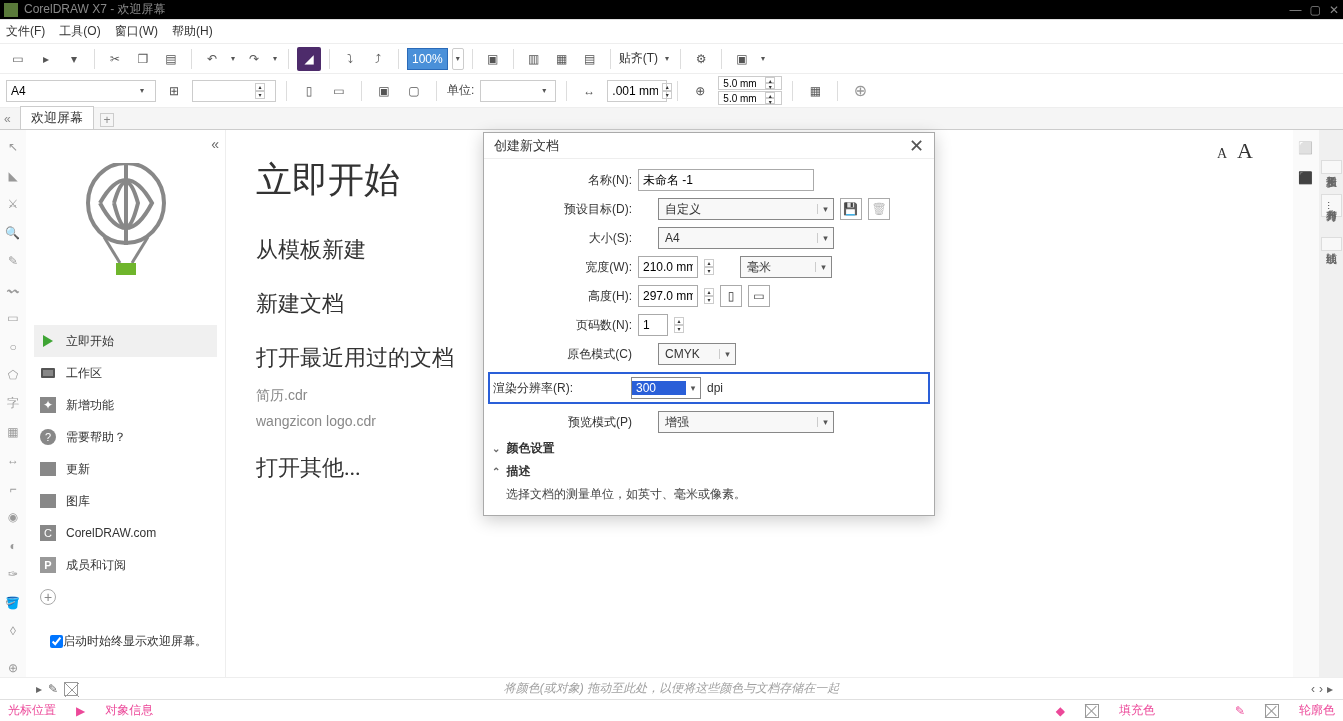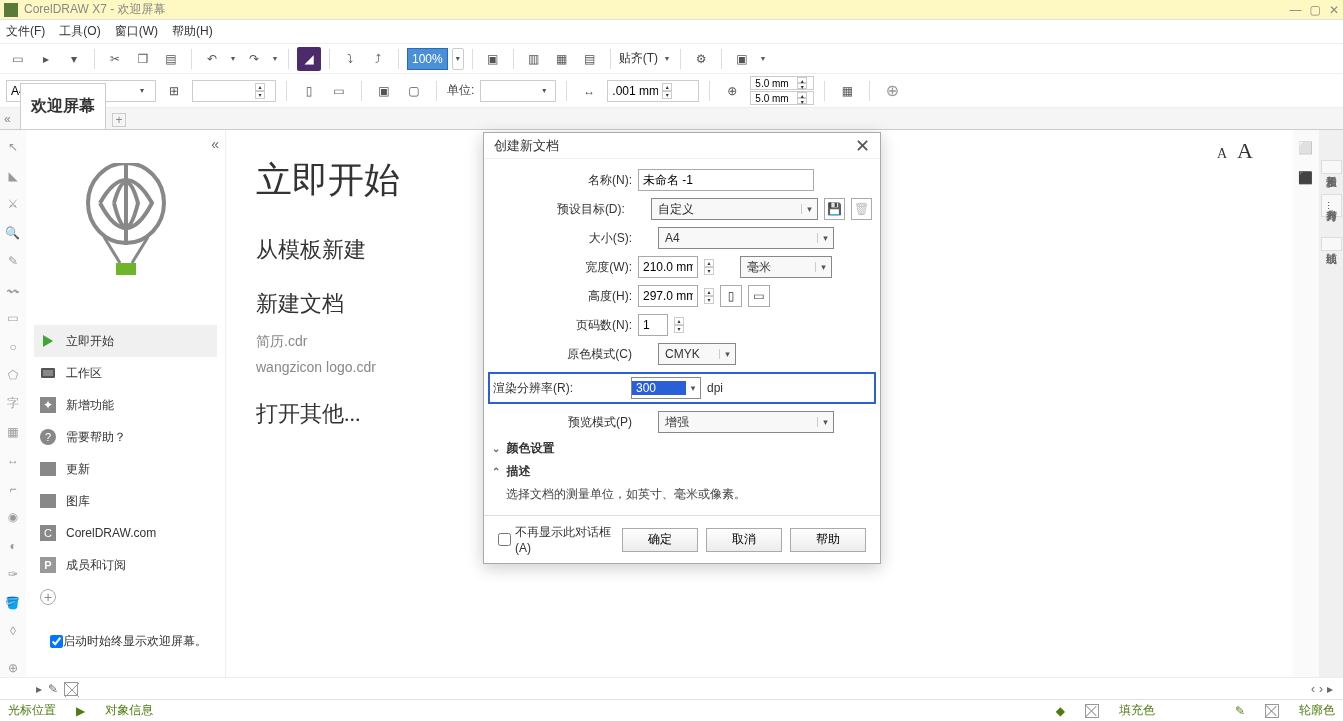--- a/index.html
+++ b/index.html
@@ -1,19 +1,19 @@
 <!DOCTYPE html>
 <html><head>
 <meta charset="utf-8">
 <style>
 * { box-sizing: border-box; margin: 0; padding: 0; font-family: "Microsoft YaHei", sans-serif; }
 body { width: 1343px; height: 721px; background: #fff; font-size: 12px; color: #333; overflow: hidden; position: relative; }
 
 
-.titlebar { height: 20px; background: #fef9c3; display: flex; align-items: center; padding: 0 4px; border-bottom: 1px solid #e0e0e0; }
+.titlebar { height: 20px; background: #000000; display: flex; align-items: center; padding: 0 4px; border-bottom: 1px solid #e0e0e0; }
 .titlebar .app-icon { width: 14px; height: 14px; background: #5a7a3a; margin-right: 6px; }
 .titlebar .title { color: #888; font-size: 12px; flex: 1; }
 .titlebar .win-ctrl { display: flex; gap: 8px; color: #888; }
 .titlebar .win-ctrl span { cursor: pointer; }
 
 
 .menubar { height: 24px; background: #fff; display: flex; align-items: center; padding: 0 6px; gap: 14px; border-bottom: 1px solid #eee; }
 .menubar span { cursor: pointer; }
 
 
@@ -26,21 +26,21 @@
 .zoom-box { background: #4a90d9; color: #fff; border: 1px solid #2a6ab8; padding: 0 4px; height: 22px; display: flex; align-items: center; }
 .spin { display: flex; flex-direction: column; }
 .spin span { width: 10px; height: 8px; font-size: 6px; line-height: 6px; text-align: center; border: 1px solid #ccc; cursor: pointer; }
 
 
 .propbar { height: 34px; display: flex; align-items: center; padding: 0 6px; gap: 6px; border-bottom: 1px solid #eee; }
 .propbar .lbl { font-size: 12px; color: #444; }
 
 
 .tabstrip { height: 22px; background: #f5f5f5; display: flex; align-items: flex-end; padding: 0 20px; border-bottom: 1px solid #ccc; position: relative; }
-.tab { background: #e8e8e8; border: 1px solid #ccc; border-bottom: none; padding: 12px 10px; font-size: 16px; margin-right: 2px; cursor: pointer; font-weight: bold; }
+.tab { background: #e8e8e8; border: 1px solid #ccc; border-bottom: none; padding: 2px 10px; font-size: 13px; margin-right: 2px; cursor: pointer; }
 .tab.active { background: #fff; }
 .tab-add { width: 14px; height: 14px; border: 1px solid #ccc; text-align: center; line-height: 12px; margin-left: 4px; cursor: pointer; margin-bottom:2px; color:#888; }
 
 
 .main { display: flex; height: calc(721px - 20px - 24px - 30px - 34px - 22px - 22px - 22px); position: relative; }
 .left-tools, .right-tools { width: 26px; background: #fafafa; display: flex; flex-direction: column; align-items: center; gap: 10px; padding-top: 8px; }
 .left-tools .tbtn, .right-tools .tbtn { width: 20px; height: 20px; color: #999; }
 
 
 .welcome { flex: 1; display: flex; background: #fff; position: relative; }
@@ -65,29 +65,29 @@
 .AA .big { font-size:22px; font-family:"Times New Roman",serif; }
 
 
 .palette-row { height: 22px; display:flex; align-items:center; padding: 0 6px; gap:6px; border-top:1px solid #eee; font-style:italic; color:#a0a0a0; justify-content:center; font-size:12px; position:relative;}
 .palette-row .left-ctr { position:absolute; left:36px; display:flex; gap:6px; align-items:center; font-style:normal; color:#666;}
 .palette-row .box { width:14px; height:14px; border:1px solid #999; position:relative;}
 .palette-row .box::after { content:""; position:absolute; left:-2px; top:-2px; right:-2px; bottom:-2px; border:1px solid transparent; border-left-color:#999; border-right-color:#999; transform:rotate(45deg); display:none;}
 .palette-row .right-ctr { position:absolute; right:10px; font-style:normal; color:#666; display:flex; gap:4px; }
 
 
-.statusbar { height: 22px; background:#fff; border-top:1px solid #e0e0e0; display:flex; align-items:center; padding:0 8px; gap:20px; font-size:12px; color:#4d7c0f; }
+.statusbar { height: 22px; background:#fff; border-top:1px solid #e0e0e0; display:flex; align-items:center; padding:0 8px; gap:20px; font-size:12px; color:#ec4899; }
 .statusbar .sp { flex:1; }
 .statusbar .sw { width:14px; height:14px; border:1px solid #999; position:relative; background:#fff; }
 .statusbar .sw.cross::before, .statusbar .sw.cross::after { content:""; position:absolute; background:#999; }
 .statusbar .sw.cross::before { left:-1px; top:-1px; width:16px; height:1px; transform-origin:left; transform:rotate(45deg);}
 .statusbar .sw.cross::after { left:-1px; bottom:-1px; width:16px; height:1px; transform-origin:left; transform:rotate(-45deg);}
 
 
-.dialog { position: absolute; top: 132px; left: 483px; width: 398px; background: #fff; border: 1px solid #aaa; box-shadow: 0 4px 16px rgba(0,0,0,0.2); z-index: 10; }
+.dialog { position: absolute; top: 132px; left: 483px; width: 452px; background: #fff; border: 1px solid #aaa; box-shadow: 0 4px 16px rgba(0,0,0,0.2); z-index: 10; }
 .dlg-title { height: 26px; display:flex; align-items:center; padding:0 10px; font-size:13px; border-bottom:1px solid #eee; }
 .dlg-title .close { margin-left:auto; font-size:18px; cursor:pointer; color:#555; }
 .dlg-body { padding: 10px 8px 0; }
 .frow { display:flex; align-items:center; margin-bottom:7px; gap:6px; }
 .frow .flbl { width: 140px; text-align:right; font-size:12px; }
 .frow input[type=text] { height:22px; border:1px solid #aaa; padding:0 4px; font-size:12px; }
 .frow .combo { display:flex; align-items:center; border:1px solid #888; height:22px; background:#f8f8f8;margin-left:20px; }
 .frow .combo span { padding:0 6px; flex:1; font-size:12px; }
 .frow .combo .darr { width:16px; text-align:center; border-left:1px solid #ccc; font-size:9px; color:#555; cursor:pointer; }
 .frow .icbtn { width:22px; height:22px; border:1px solid #aaa; display:flex; align-items:center; justify-content:center; cursor:pointer; font-size:12px; }
@@ -192,21 +192,21 @@
   <div class="tbtn">▣</div>
   <div class="tbtn">▢</div>
   <div class="tsep"></div>
   <span class="lbl">单位:</span>
   <div class="tdrop" style="width:76px;">
     <input style="width: 56px;">
     <div class="arr">▾</div>
   </div>
   <div class="tsep"></div>
   <div class="tbtn">↔</div>
-  <div class="tdrop" style="width:92px;">
+  <div class="tdrop" style="width:60px;">
     <input style="width: 54px;" value=".001 mm">
     <div class="spin">
         <span>▴</span>
         <span>▾</span>
       </div>
   </div>
   <div class="tsep"></div>
   <div class="tbtn">⊕</div>
   <div style="display:flex;flex-direction:column;gap:1px;">
     <div class="tdrop" style="width:64px;height:14px;">
@@ -334,20 +334,21 @@
       </div>
     </div>
     <div class="wcontent">
       <div class="AA">
           <span class="small">A</span>
           <span class="big">A</span>
         </div>
       <h1>立即开始</h1>
       <h2>从模板新建</h2>
       <h2>新建文档</h2>
+      <h2>打开最近用过的文档</h2>
       <div id="recents">
           <div class="recent">简历.cdr</div>
           <div class="recent">wangzicon logo.cdr</div>
         </div>
       <h2>打开其他...</h2>
     </div>
   </div>
 
   <div class="right-tools">
     <div class="tbtn">⬜</div>
@@ -364,20 +365,21 @@
   <div class="left-ctr">
     <span>▸</span>
     <span>✎</span>
     <div class="box" style="background:#fff;position:relative;">
       <svg width="14" height="14" style="position:absolute;left:0;top:0;">
           <line x1="0" y1="14" x2="14" y2="0" stroke="#999"></line>
           <line x1="0" y1="0" x2="14" y2="14" stroke="#999"></line>
         </svg>
     </div>
   </div>
+  <span>将颜色(或对象) 拖动至此处，以便将这些颜色与文档存储在一起</span>
   <div class="right-ctr">
     <span>‹</span>
     <span>›</span>
     <span>▸</span>
   </div>
 </div>
 
 <div class="statusbar">
   <span>光标位置</span>
   <span>▶</span>
@@ -473,22 +475,13 @@
     <div class="section-hdr">
         <span class="chev">⌄</span>
         <span>颜色设置</span>
       </div>
     <div class="section-hdr">
         <span class="chev">⌃</span>
         <span>描述</span>
       </div>
     <div class="desc">选择文档的测量单位，如英寸、毫米或像素。</div>
   </div>
-  <div class="dlg-foot">
-    <label class="chk">
-      <input type="checkbox" style="">
-      <span>不再显示此对话框(A)</span>
-    </label>
-    <button class="btn">确定</button>
-    <button class="btn">取消</button>
-    <button class="btn">帮助</button>
-  </div>
 </div>
 
 </body></html>

